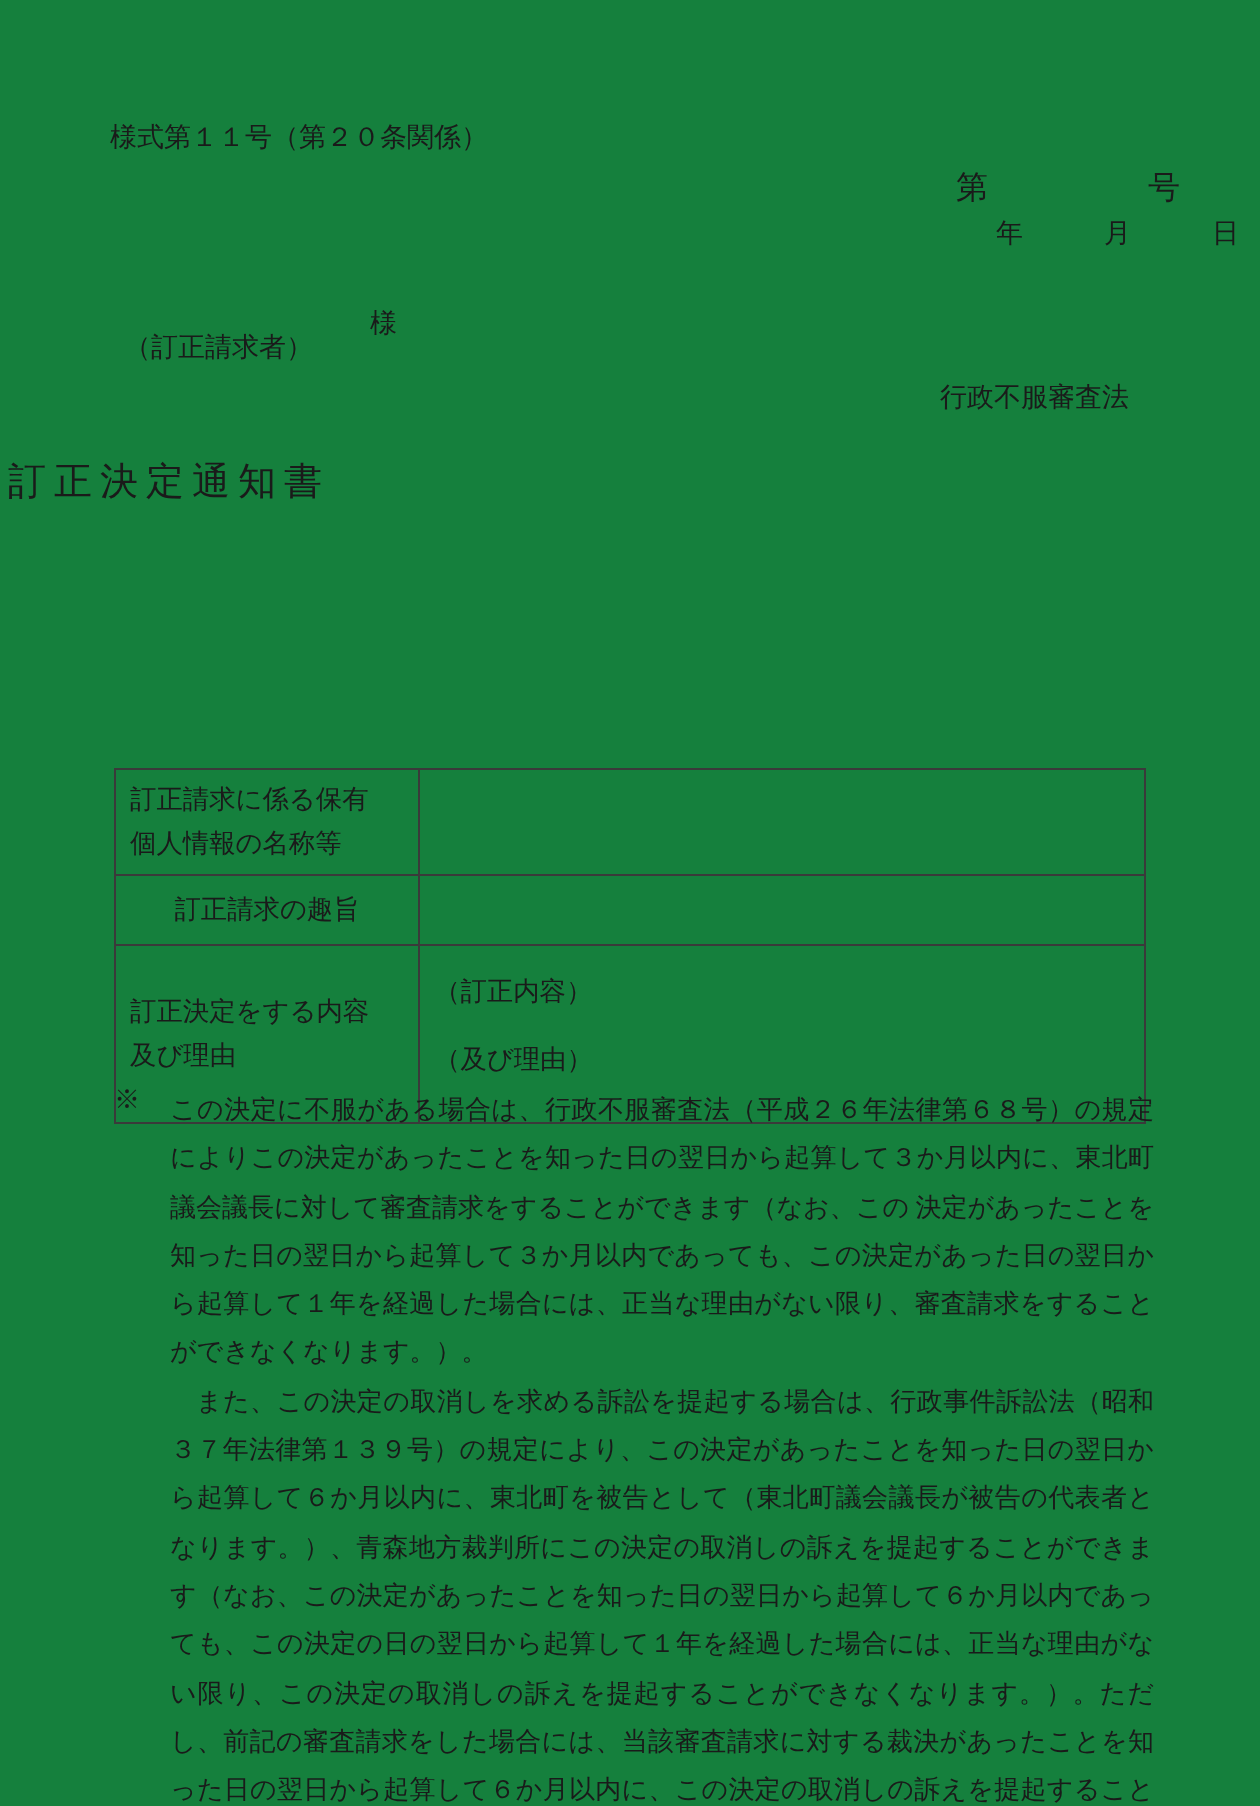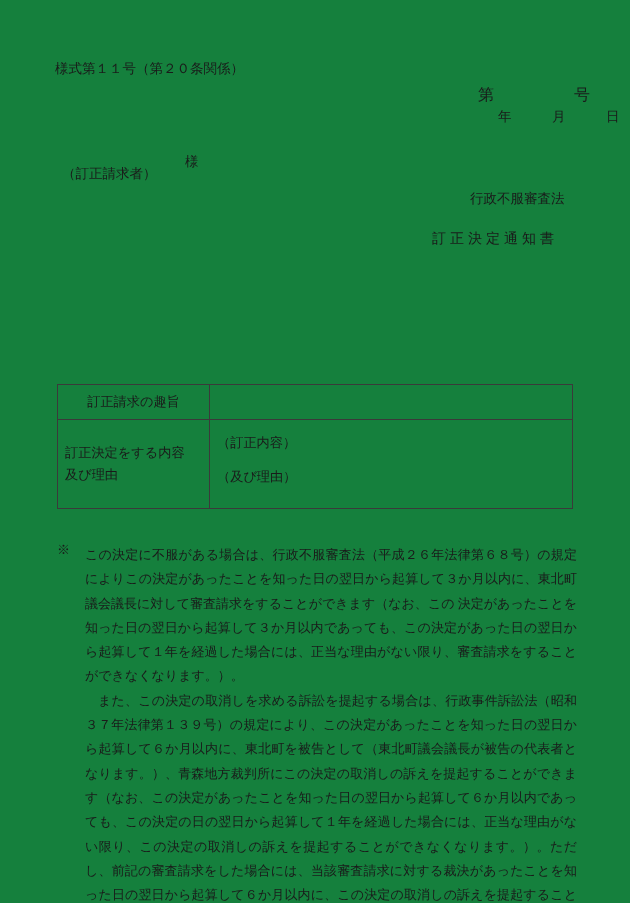--- a/index.html
+++ b/index.html
@@ -66,22 +66,22 @@
     left: 470px;
     top: 192px;
     font-size: 13.5px;
   }
 
   
   #doc-title {
     left: 0;
     top: 232px;
     width: 558px;
-    text-align: right;
-    font-size: 14px;
+    text-align: left;
+    font-size: 19px;
     letter-spacing: 4px;
     text-indent: 4px;
   }
 
   
   #body-paragraph {
     left: 55px;
     top: 272px;
     width: 522px;
     font-size: 13.2px;
@@ -168,20 +168,27 @@
 
   <div class="abs jp" id="addressee-sama">様</div>
 
   <div class="abs jp" id="issuer">行政不服審査法</div>
 
   <div class="abs jp" id="doc-title">訂正決定通知書</div>
 
 
   <table id="info-table">
     <tbody>
+      <tr class="r1">
+        <td class="label">
+          <span class="label-line">訂正請求に係る保有</span>
+          <span class="label-line">個人情報の名称等</span>
+        </td>
+        <td class="value"></td>
+      </tr>
       <tr class="r2">
         <td class="label">
           <span class="label-line">訂正請求の趣旨</span>
         </td>
         <td class="value"></td>
       </tr>
       <tr class="r3">
         <td class="label">
           <span class="label-line">訂正決定をする内容</span>
           <span class="label-line">及び理由</span>

